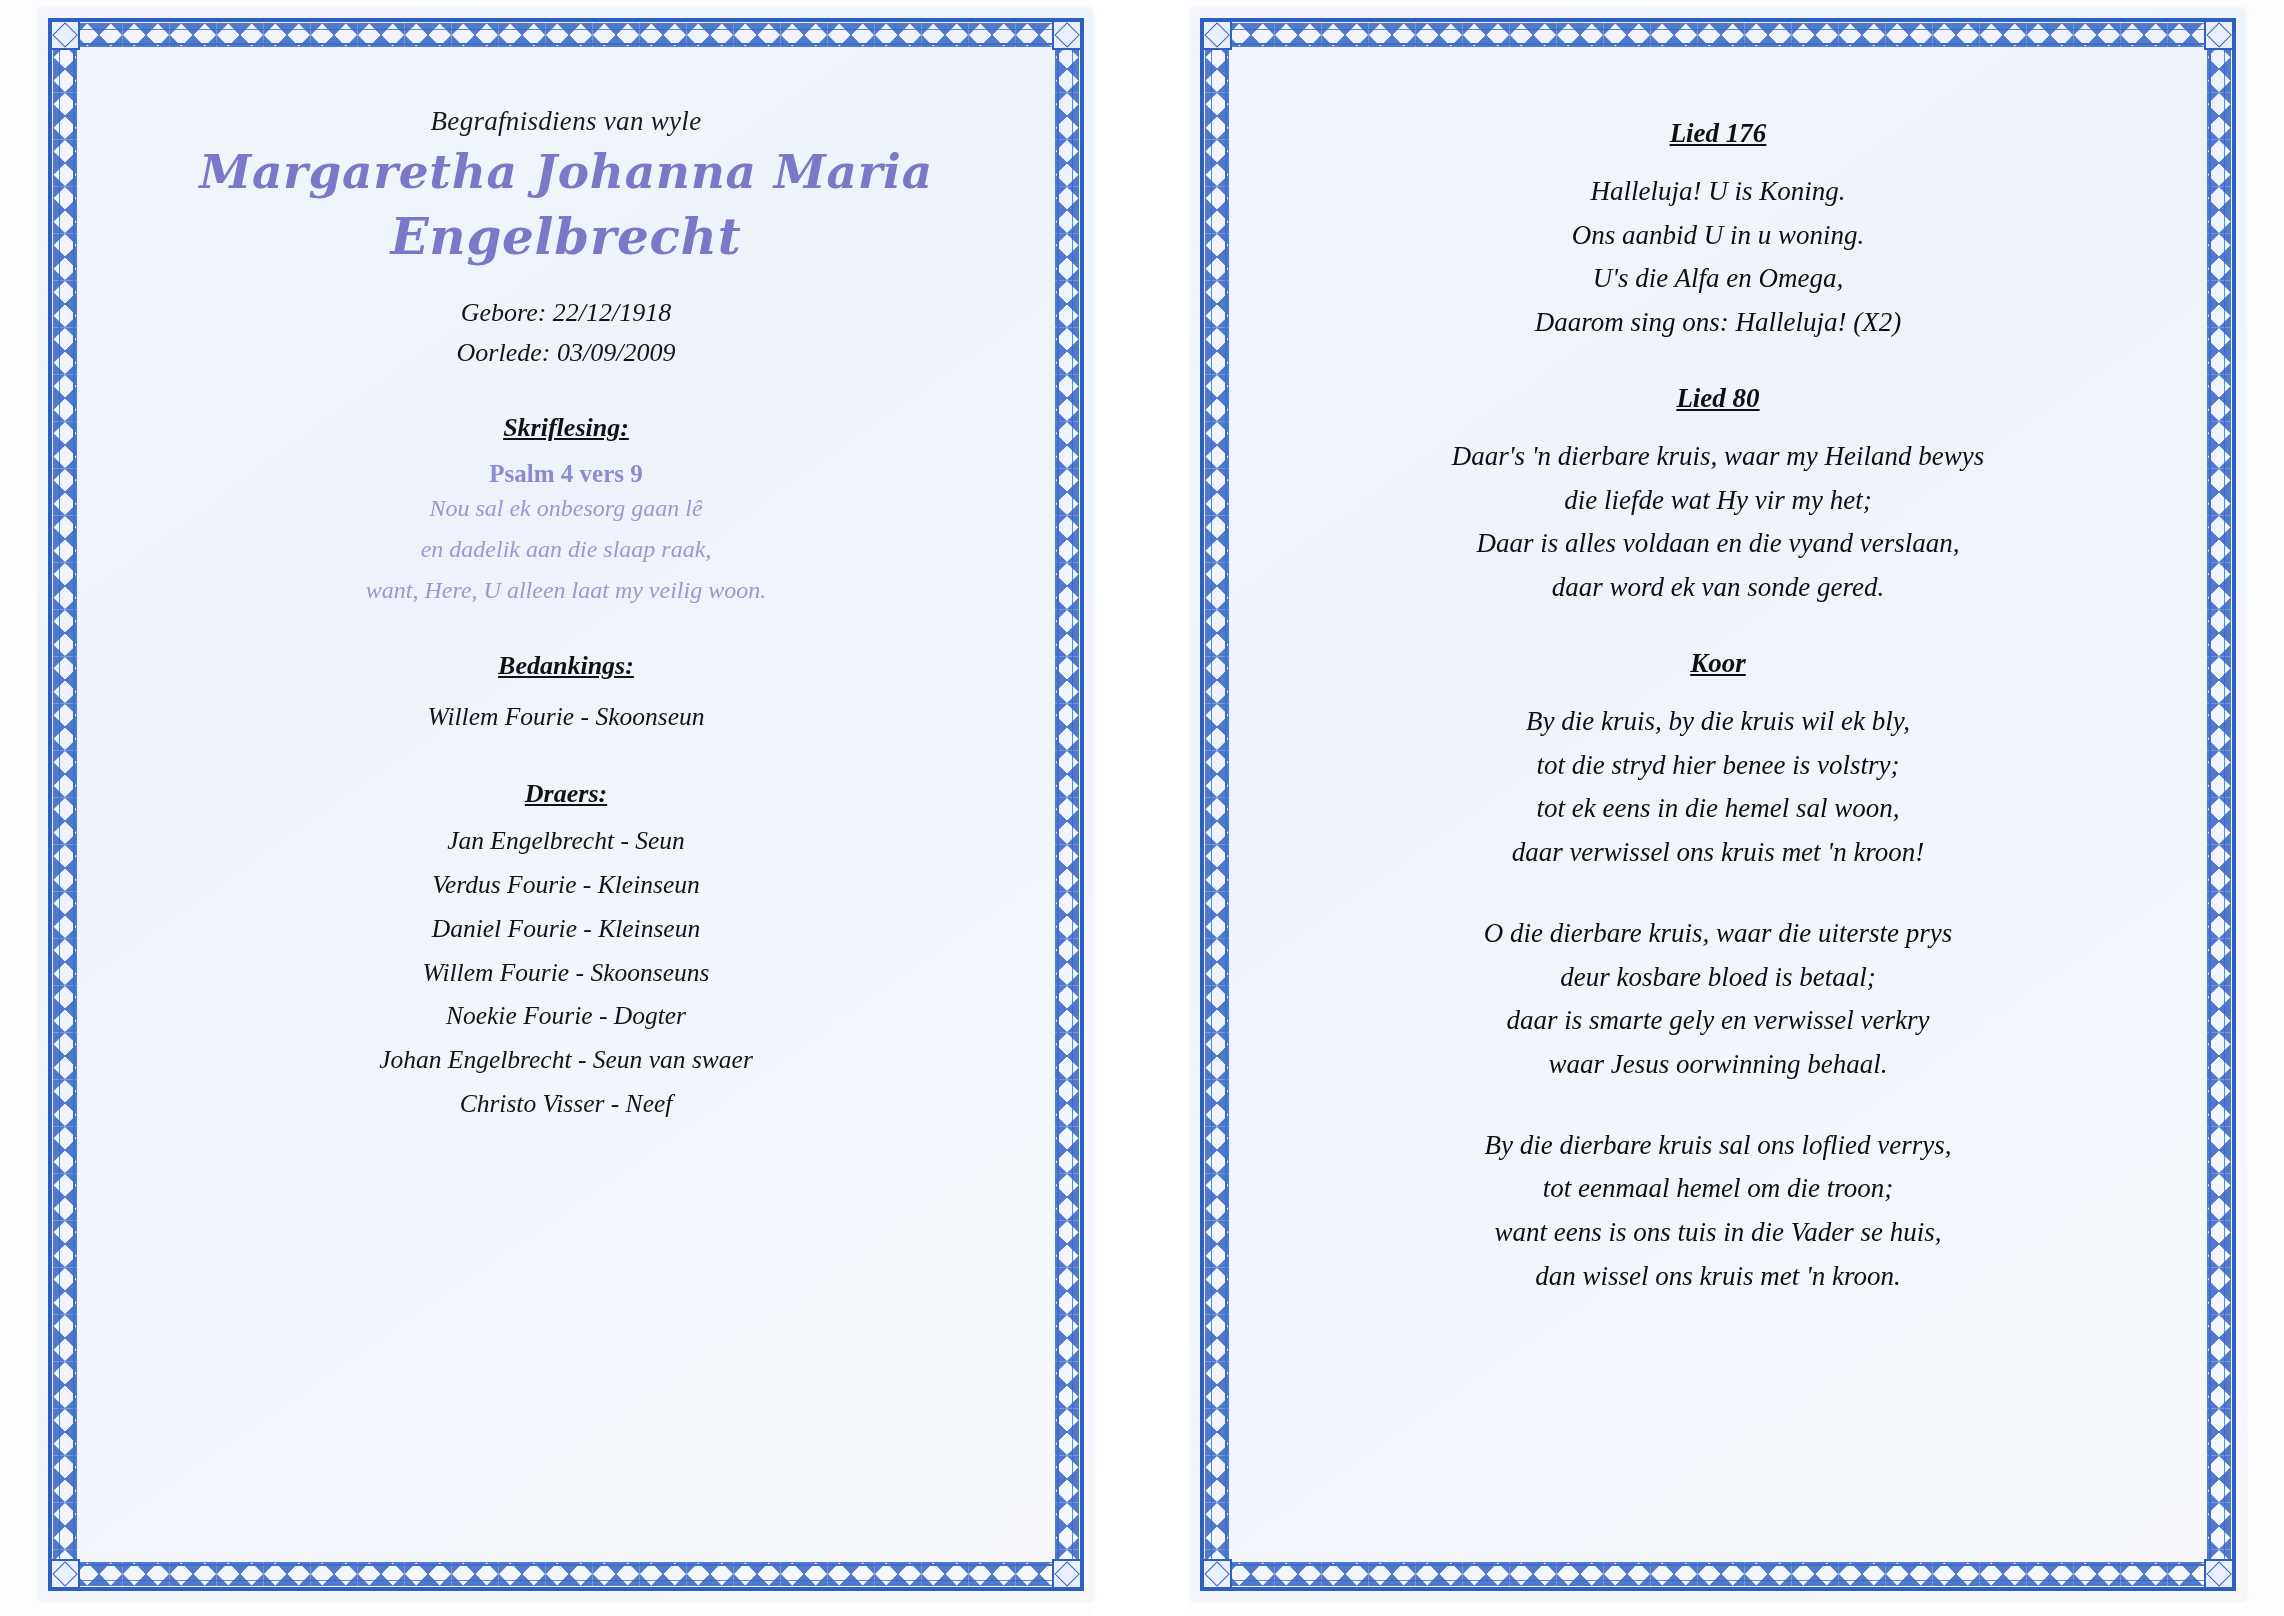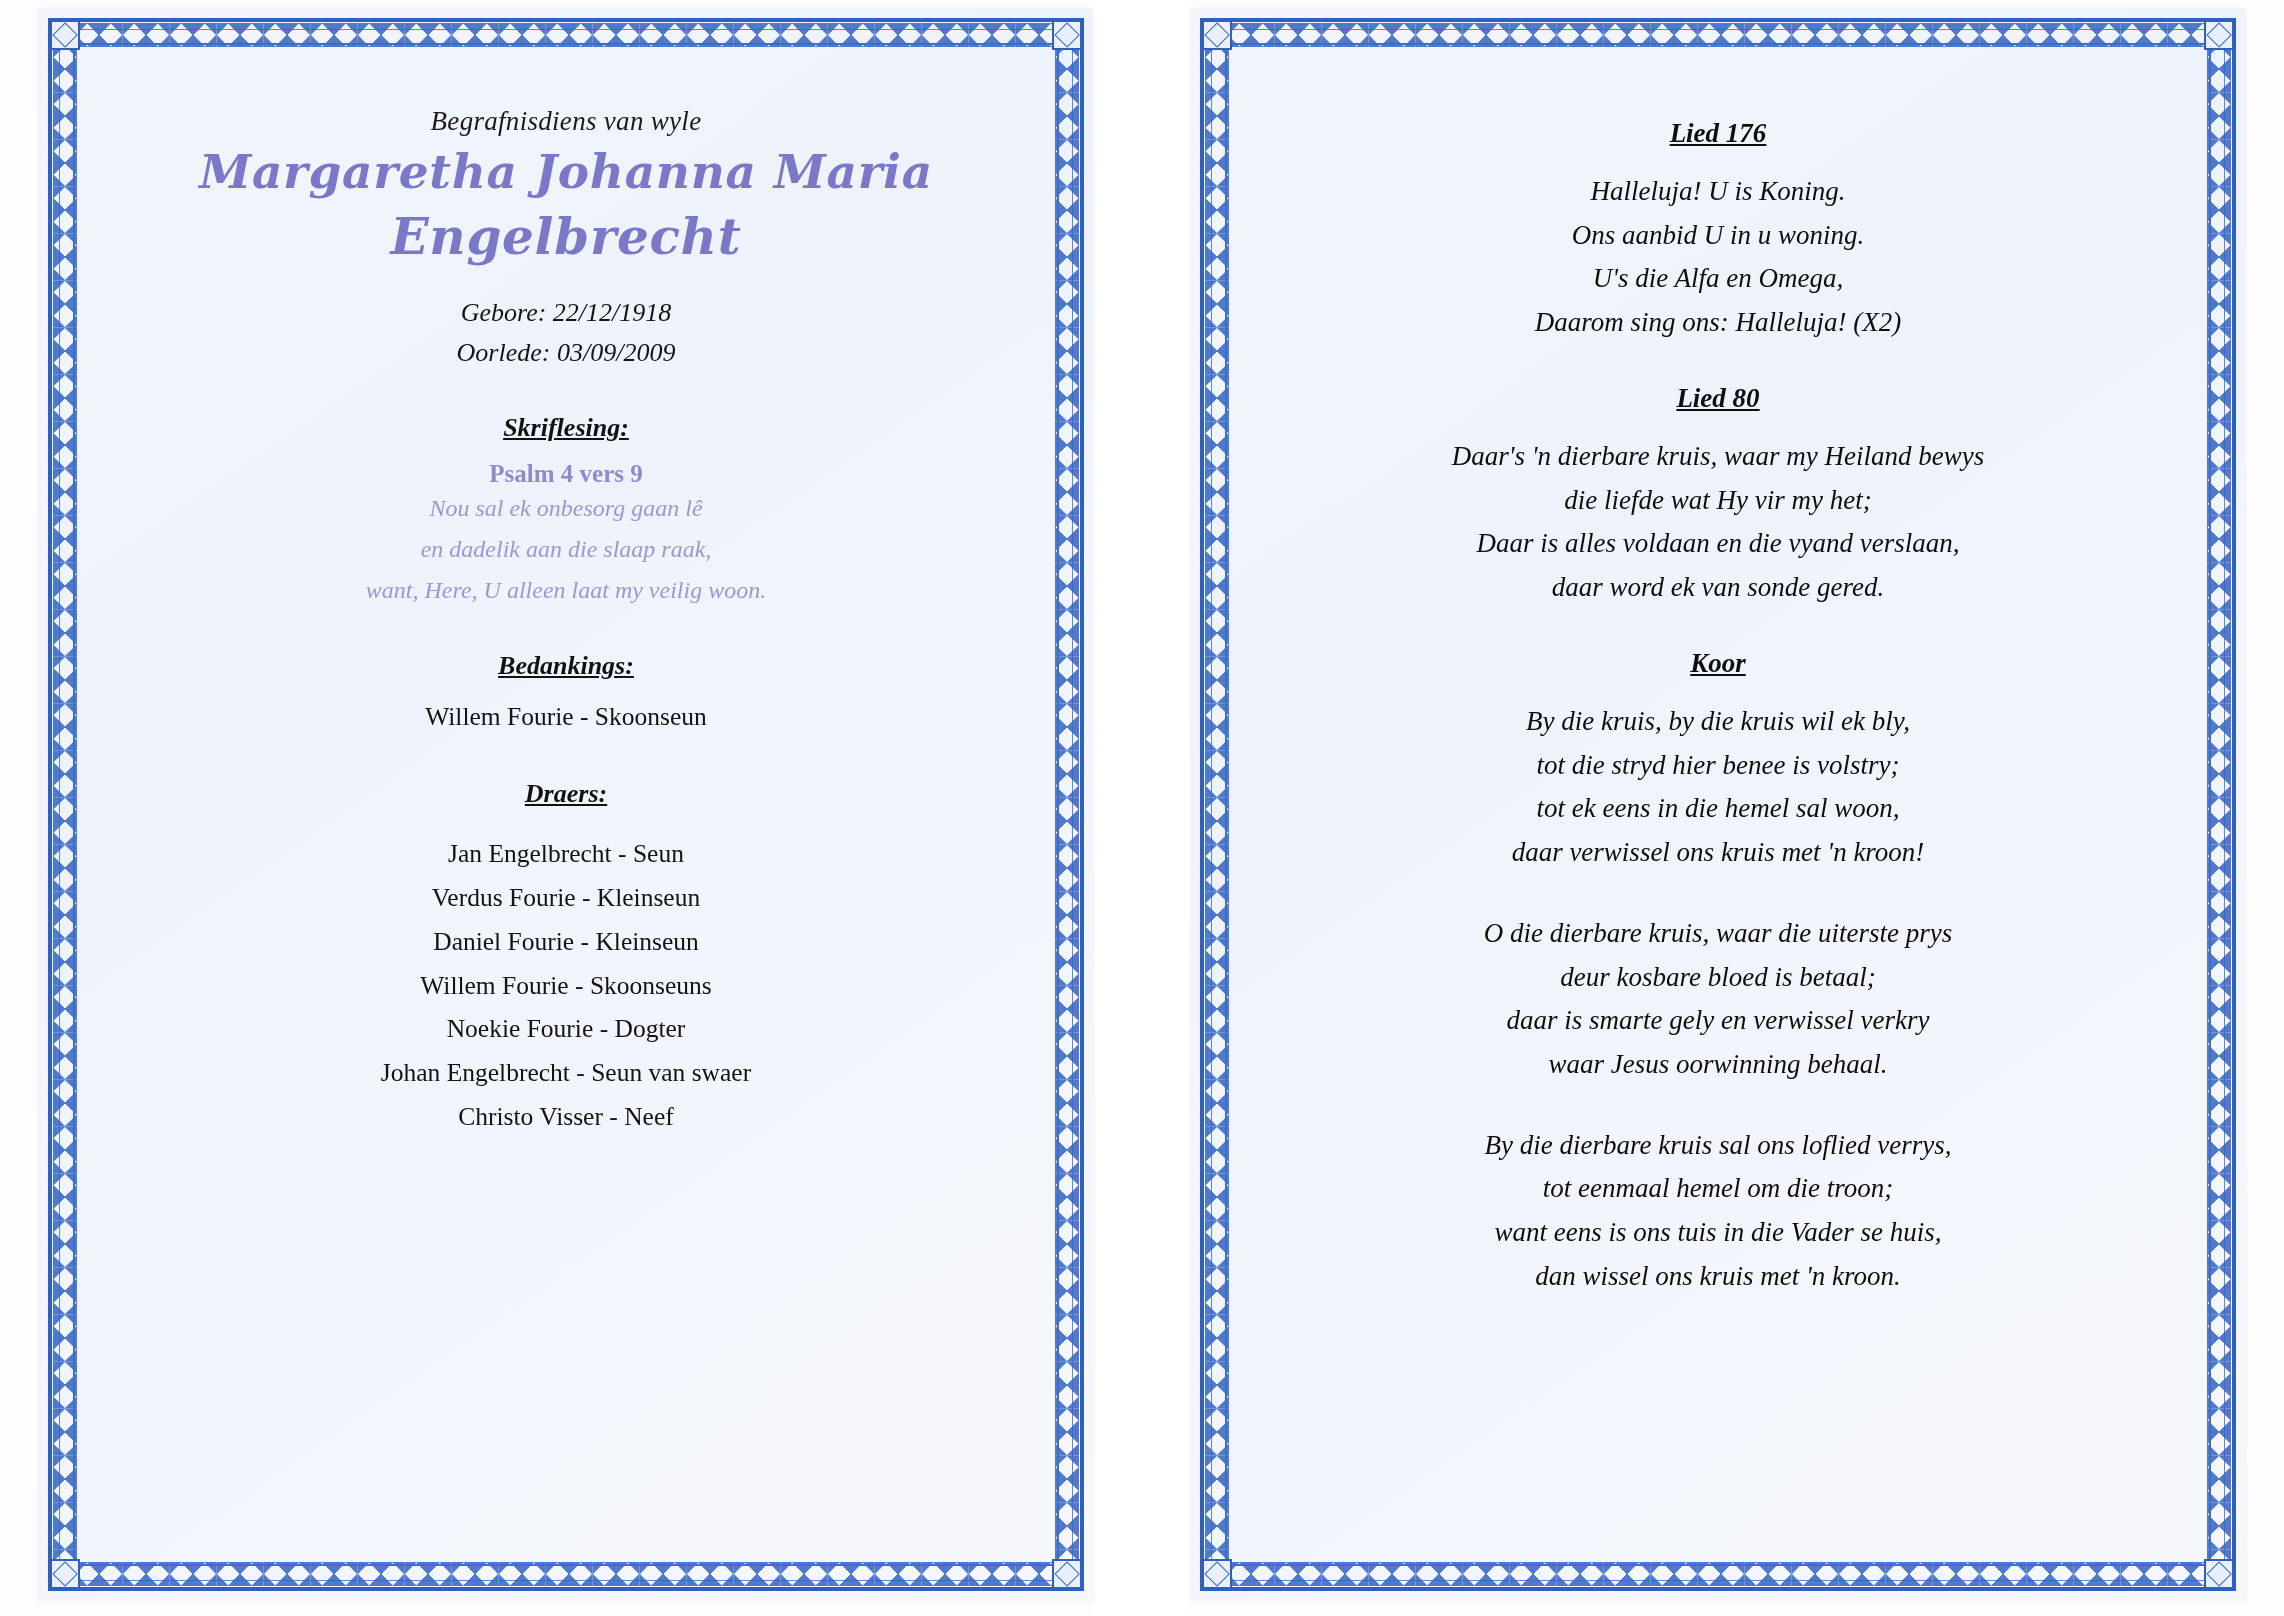--- a/index.html
+++ b/index.html
@@ -162,26 +162,27 @@
     color: #8d8ad0;
     margin-top: 17px;
   }
   .scripture-line {
     font-style: italic;
     font-size: 24px;
     color: #9a98cf;
     line-height: 1.7;
   }
   .name-line {
+    font-style: italic;
     font-size: 25.5px;
     color: #131313;
     line-height: 1.72;
   }
   .bedank-block { margin-top: 14.4px; }
-  .draers-block { margin-top: 23px; }
+  .draers-block { margin-top: 10px; }
 
   
   .hymn-title {
     font-style: italic;
     font-weight: bold;
     font-size: 27px;
     color: #0e0e0e;
     text-decoration: underline;
     margin-top: 0;
   }

